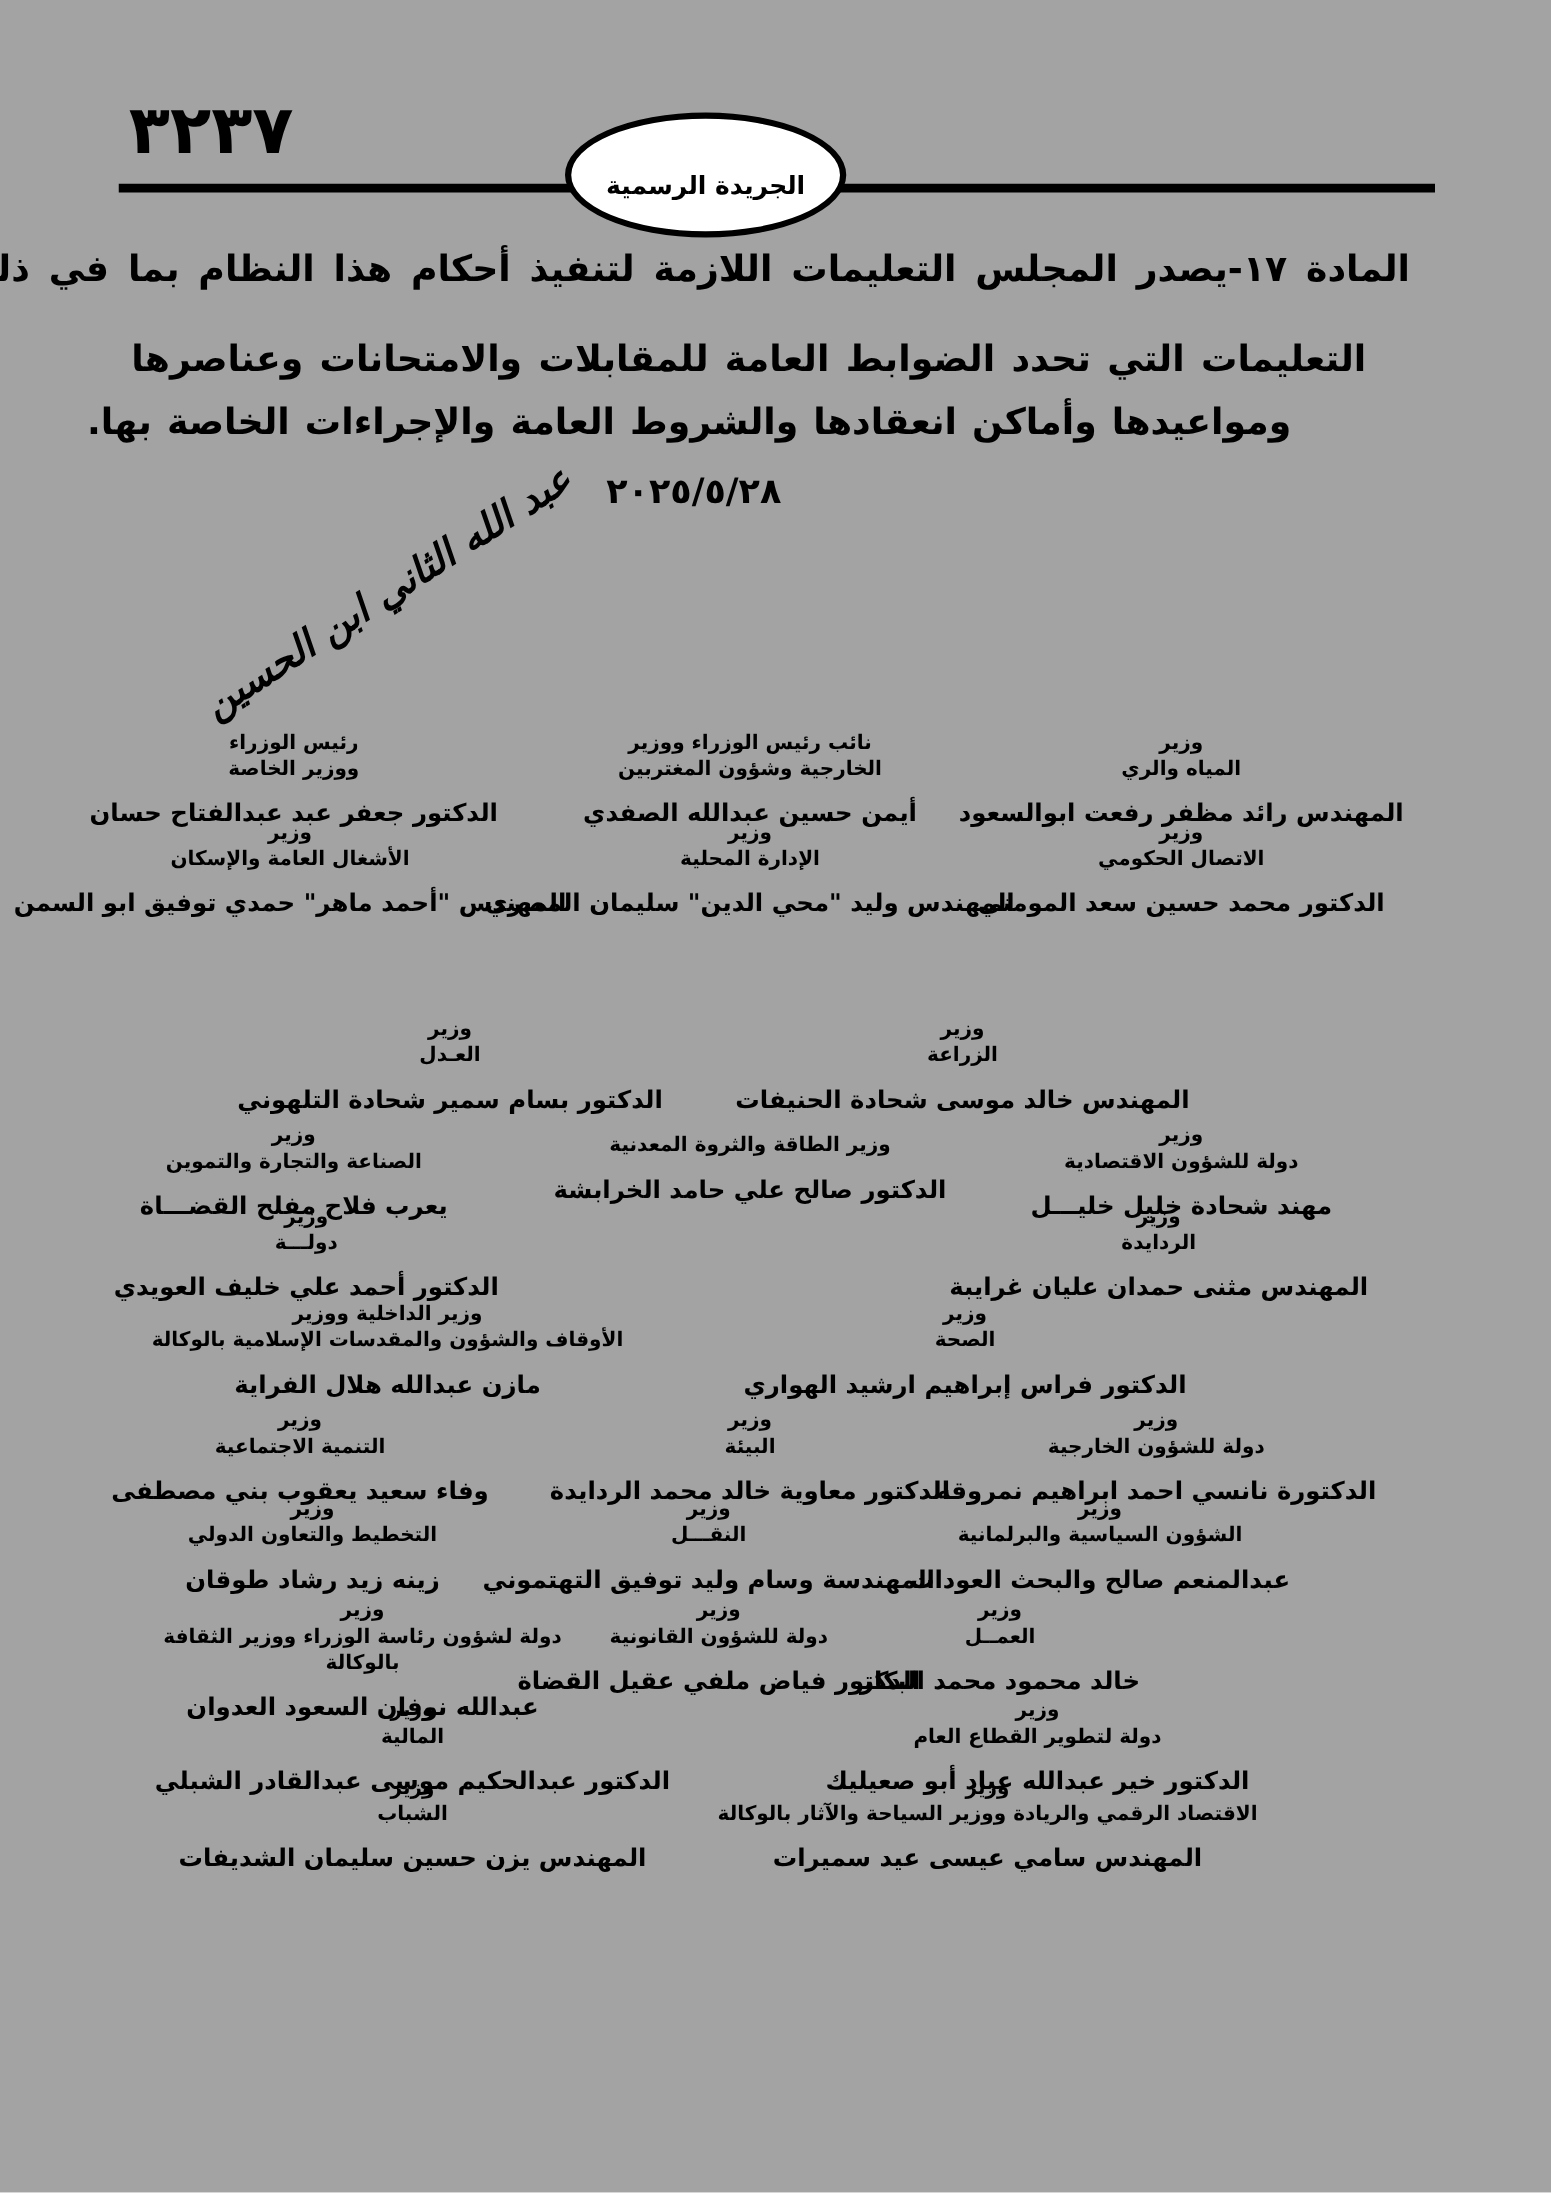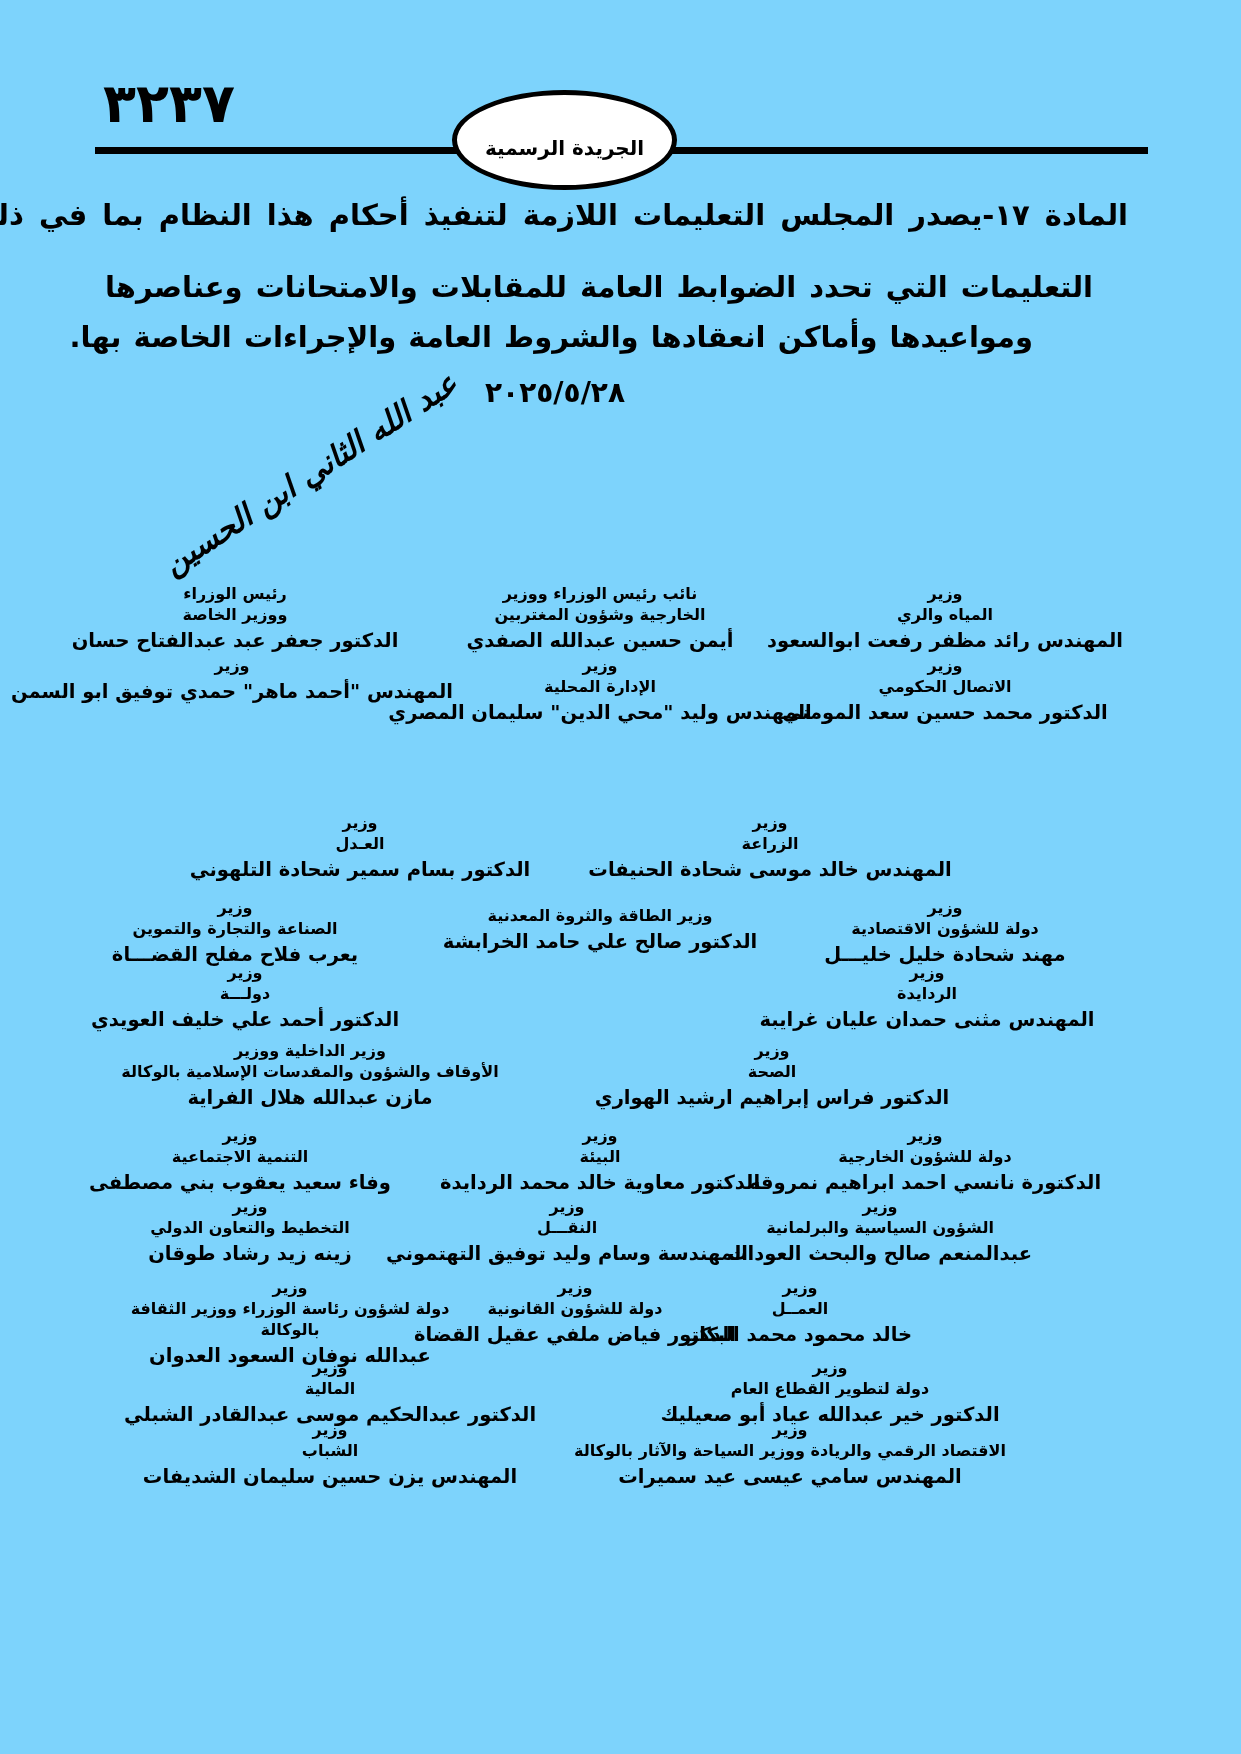--- a/index.html
+++ b/index.html
@@ -1,20 +1,20 @@
 <!DOCTYPE html>
 <html lang="ar" dir="rtl"><head>
 <meta charset="utf-8">
 <style>
   html, body { margin: 0; padding: 0; background: #ffffff; }
   .page {
     position: relative;
     width: 1241px;
     height: 1754px;
-    background: #7dd3fc;
+    background: #a3a3a3;
     color: #000000;
     font-family: "DejaVu Sans", sans-serif;
     direction: rtl;
     overflow: hidden;
   }
   
   .page-number {
     position: absolute;
     left: 103px; top: 72px;
     font-size: 54px;
@@ -86,21 +86,21 @@
   .title-line {
     font-size: 16px;
     font-weight: bold;
     line-height: 21px;
     white-space: nowrap;
   }
   .minister-name {
     font-size: 19.5px;
     font-weight: bold;
     line-height: 25px;
-    margin-top: 3px;
+    margin-top: 13px;
     white-space: nowrap;
   }
   .e1  { left: 945px; top: 583px; }
   .e2  { left: 600px; top: 583px; }
   .e3  { left: 235px; top: 583px; }
   .e4  { left: 945px; top: 655px; }
   .e5  { left: 600px; top: 655px; }
   .e6  { left: 232px; top: 655px; }
   .e7  { left: 770px; top: 812px; }
   .e8  { left: 360px; top: 812px; }
@@ -179,20 +179,21 @@
       <div class="entry e5">
     <div class="titles">
           <div class="title-line">وزير</div>
           <div class="title-line">الإدارة المحلية</div>
         </div>
     <div class="minister-name">المهندس وليد "محي الدين" سليمان المصري</div>
   </div>
       <div class="entry e6">
     <div class="titles">
           <div class="title-line">وزير</div>
+          <div class="title-line">الأشغال العامة والإسكان</div>
         </div>
     <div class="minister-name">المهندس "أحمد ماهر" حمدي توفيق ابو السمن</div>
   </div>
       <div class="entry e7">
     <div class="titles">
           <div class="title-line">وزير</div>
           <div class="title-line">الزراعة</div>
         </div>
     <div class="minister-name">المهندس خالد موسى شحادة الحنيفات</div>
   </div>

